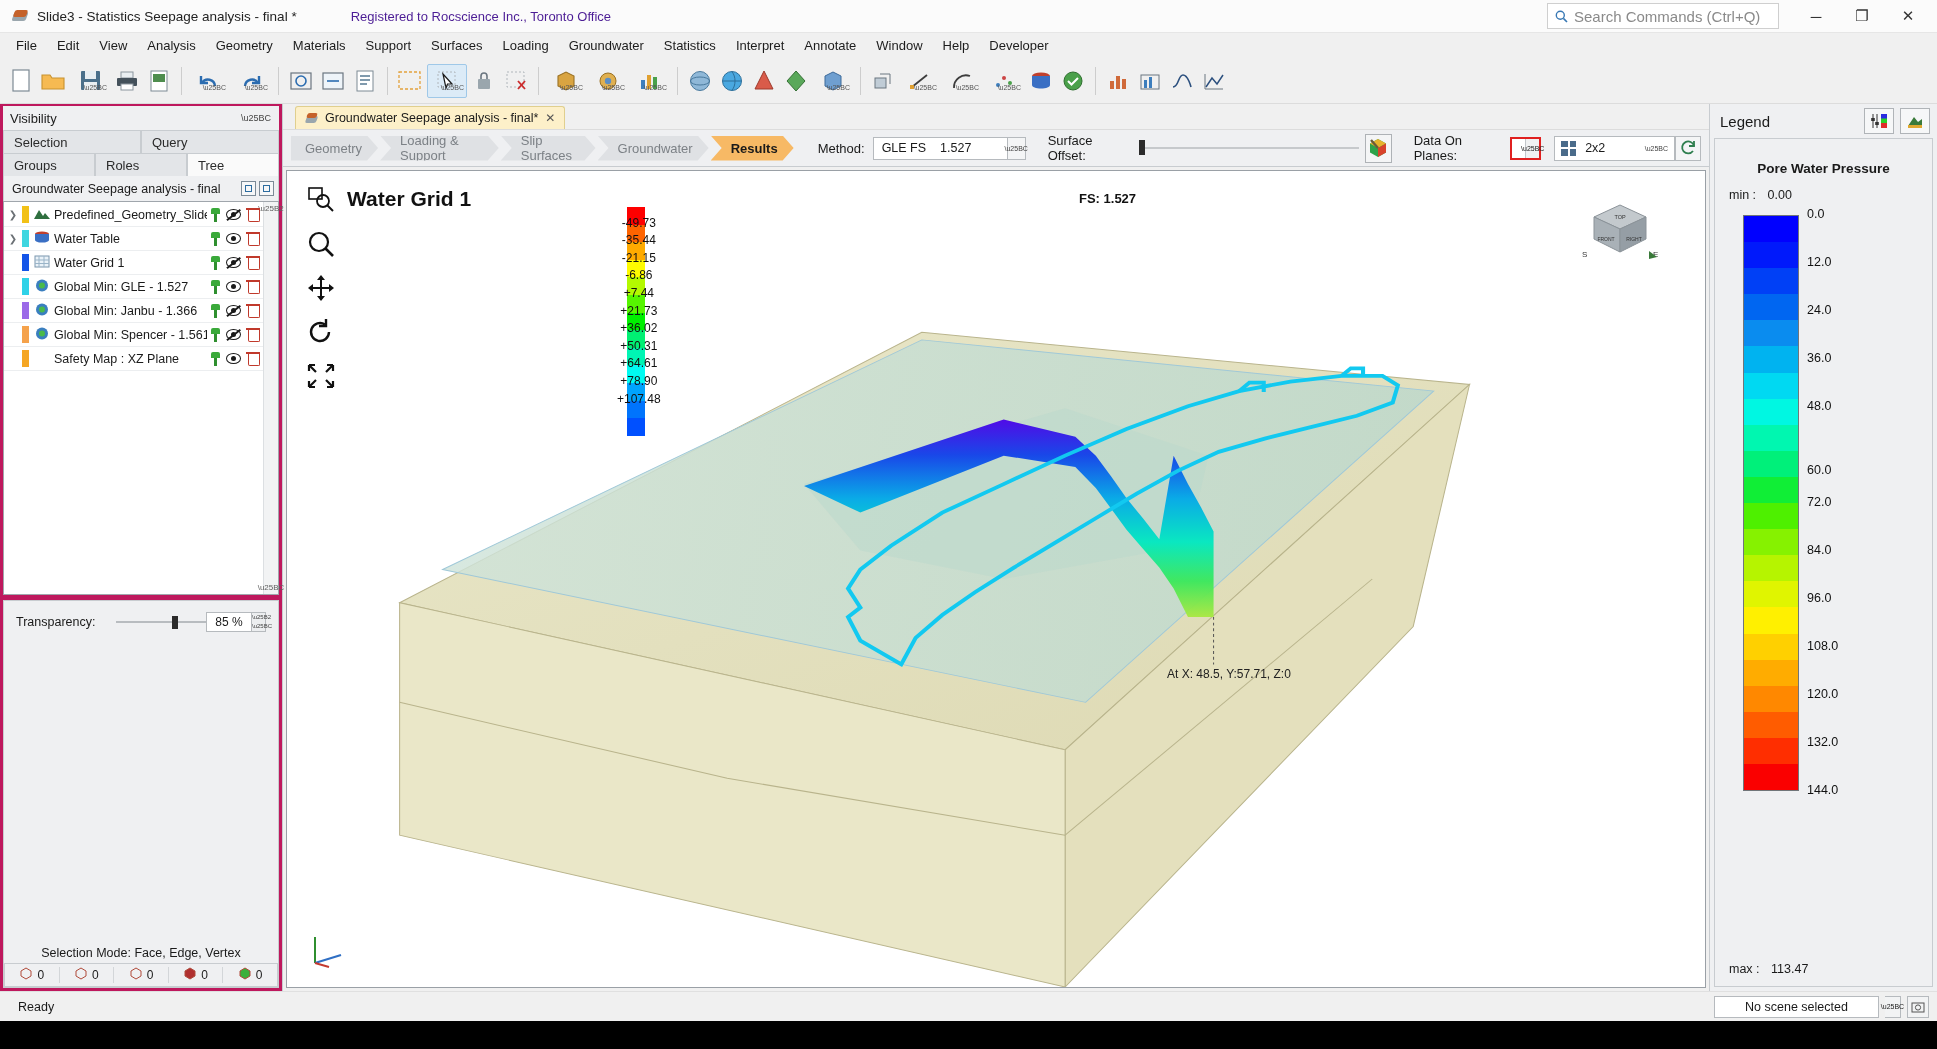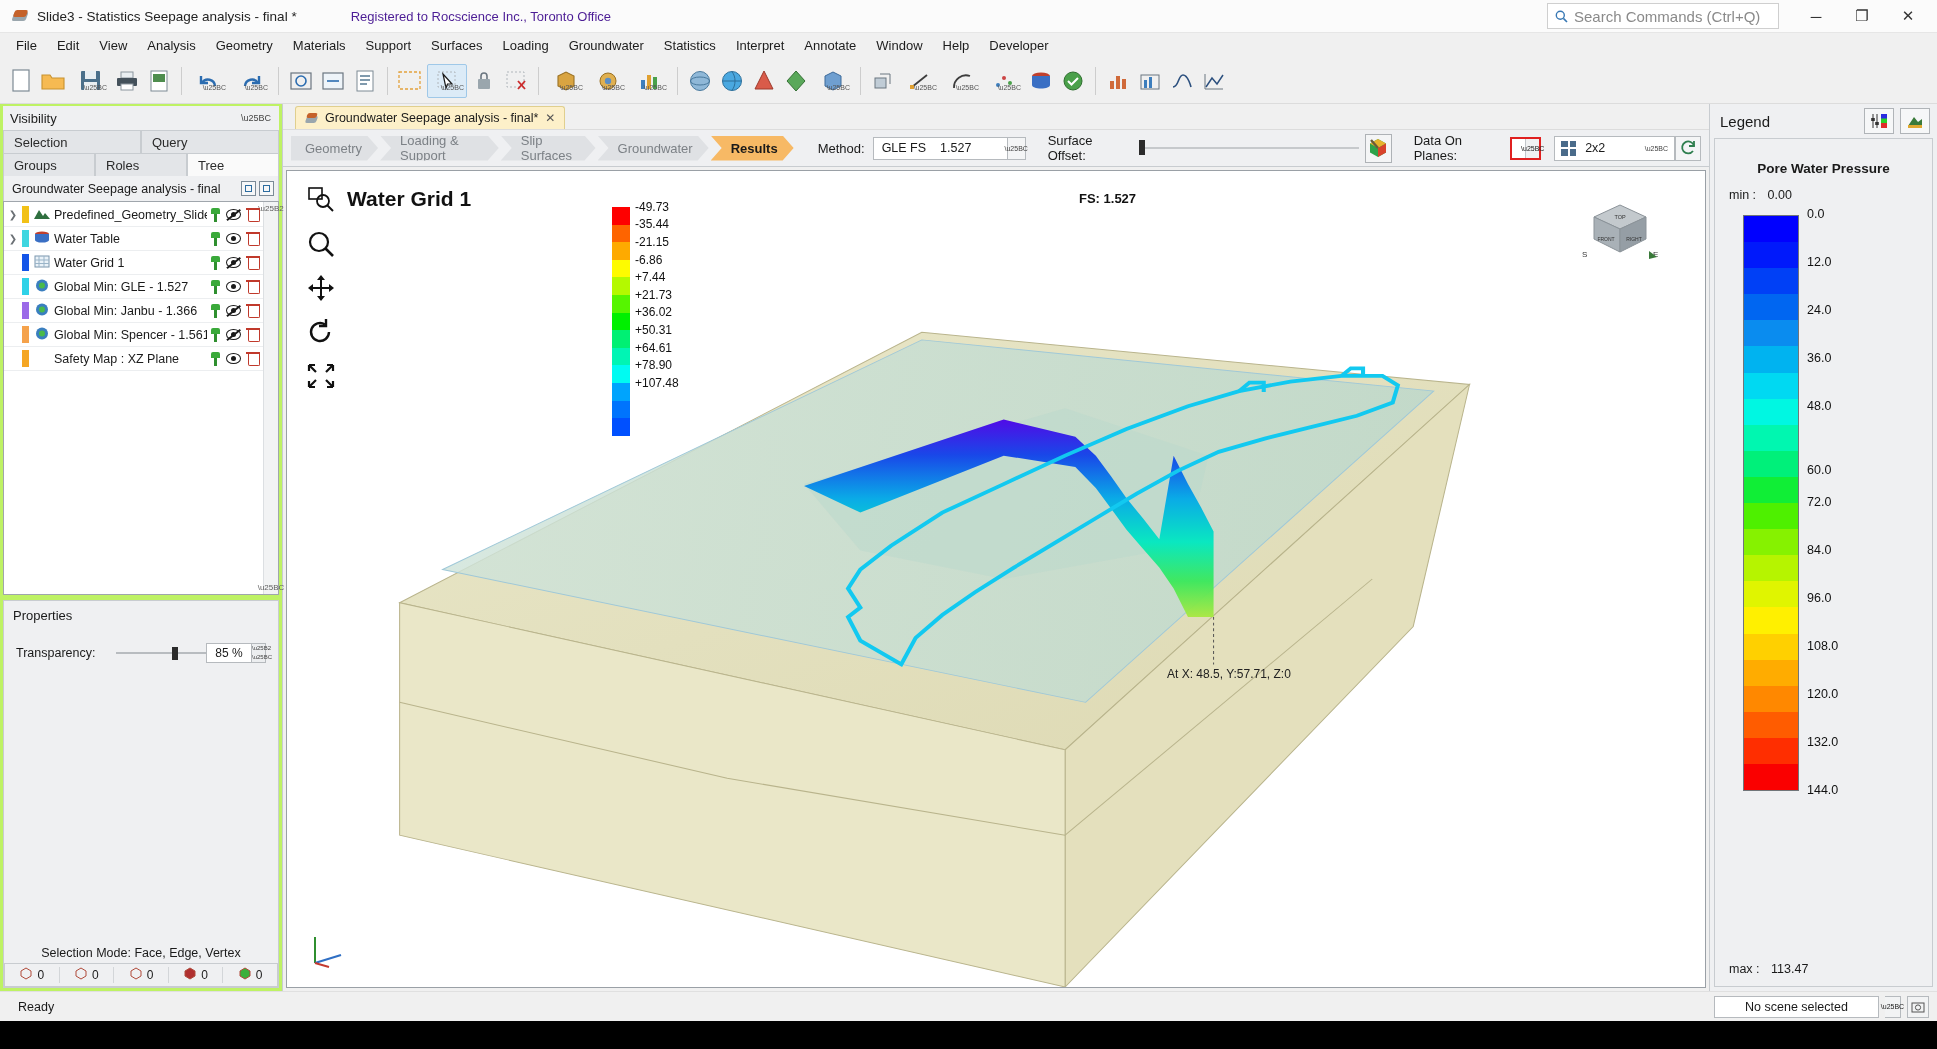--- a/index.html
+++ b/index.html
@@ -41,21 +41,21 @@
   .tbi { width: 30px; height: 34px; display: flex; align-items: center; justify-content: center;
          position: relative; border: 1px solid transparent; border-radius: 2px; }
   .tbi.wide { width: 40px; }
   .sep { width: 1px; height: 28px; background: #cdcdcd; margin: 0 5px; }
   .caret { font-size: 7px; color: #555; position: absolute; right: 2px; bottom: 6px; }
 
   
   .bodyrow { flex: 1; display: flex; min-height: 0; }
 
   
-  .leftpanel { width: 283px; background: #bef264; display: flex; flex-direction: column;
+  .leftpanel { width: 283px; background: #be185d; display: flex; flex-direction: column;
                border-right: 1px solid #c8ccd0; flex: none; padding: 2px 3px 3px 3px; }
   .panel-head { height: 24px; display: flex; align-items: center; padding-left: 7px;
                 font-size: 13px; color: #1c1c1c; background: #eff0f2; position: relative; }
   .panel-head .chev { position: absolute; right: 8px; font-size: 9px; color: #444; }
   .tabrow { display: flex; height: 23px; }
   .tabrow .tab { flex: 1; background: #e3e5e8; border: 1px solid #c8ccd0; border-bottom: none;
                  display: flex; align-items: center; padding-left: 10px; font-size: 13px; color: #2b2b2b; }
   .tabrow .tab.active { background: #fafafa; }
   .tabrow2 .tab { flex: 1; }
   .treebar { height: 25px; background: #eff0f2; display: flex; align-items: center;
@@ -178,21 +178,21 @@
   .vtool { width: 32px; height: 30px; display: flex; align-items: center; justify-content: center; }
 
   .gridtitle { position: absolute; left: 60px; top: 16px; font-size: 21px; font-weight: bold;
                color: #111; z-index: 6; white-space: nowrap; }
   .fslabel { position: absolute; left: 792px; top: 20px; font-size: 13px; font-weight: bold;
              color: #111; z-index: 6; }
   .atxyz { position: absolute; left: 880px; top: 496px; font-size: 12px; color: #222; z-index: 6; }
 
   .miniscale { position: absolute; left: 325px; top: 36px; z-index: 6;
                display: flex; flex-direction: column; }
-  .msrow { display: flex; align-items: center; height: 17.6px; }
+  .msrow { display: flex; align-items: center; height: 17.6px; flex-direction: column; }
   .msswatch { width: 18px; height: 17.6px; flex: none; }
   .mslabel { font-size: 12px; color: #111; margin-left: 5px; white-space: nowrap;
              transform: translateY(-9px); }
 
   .navcube { position: absolute; right: 42px; top: 28px; width: 86px; height: 72px; z-index: 6; }
 
   .axisw { position: absolute; left: 22px; bottom: 18px; width: 40px; height: 40px; z-index: 6; }
 
   
   .rightpanel { width: 228px; background: #eff0f2; border-left: 1px solid #c8ccd0;
@@ -630,21 +630,20 @@
             </div>
           </div>
         <div class="scrollv">
           <span class="arr">\u25B2</span>
           <div style="flex:1"></div>
           <span class="arr">\u25BC</span>
         </div>
       </div>
 
       <div class="propspanel">
-        <div class="props-title">Properties</div>
         <div class="prow" style="margin-top:8px;">
           <div class="plabel">Transparency:</div>
           <div class="slider">
             <div class="track"></div>
               <div class="knob"></div>
           </div>
           <div class="spin">85 %</div>
           <div class="spinarrows">
             <span>\u25B2</span>
             <span>\u25BC</span>

